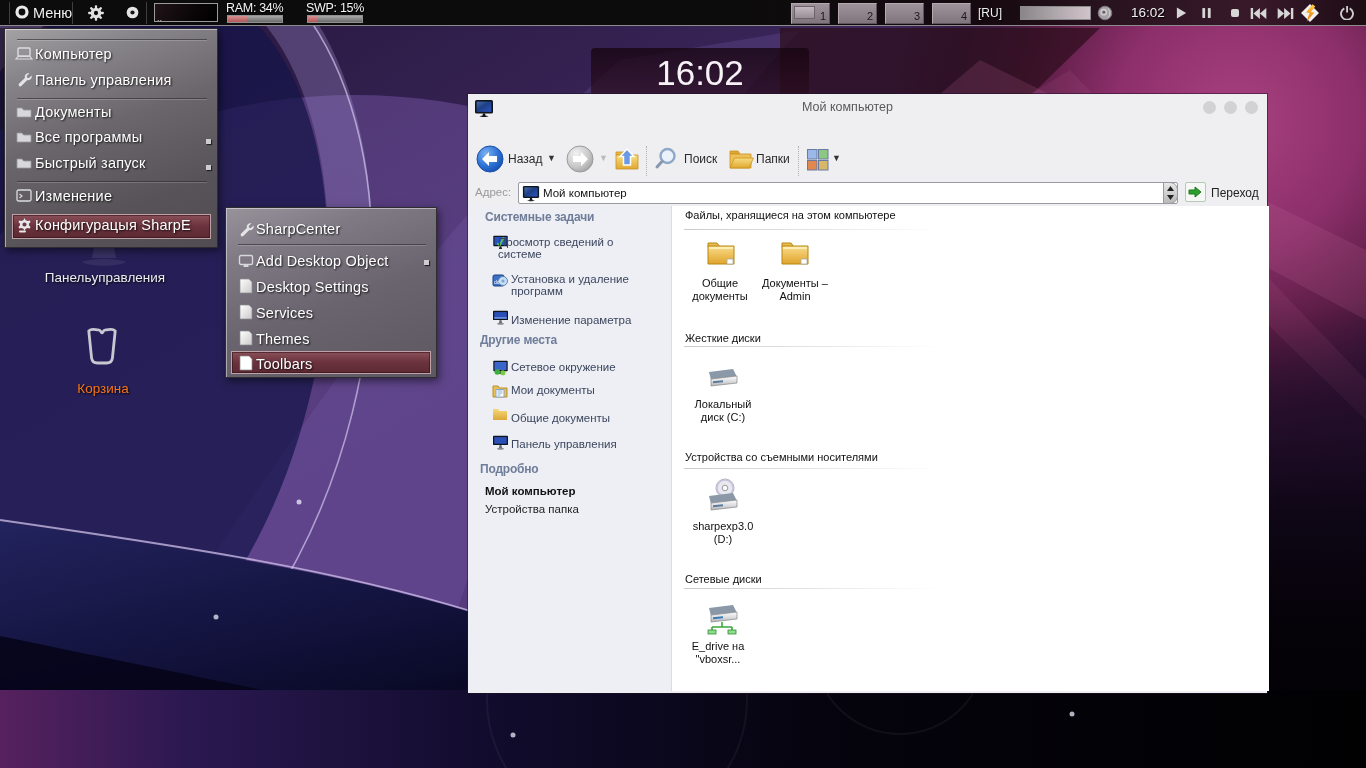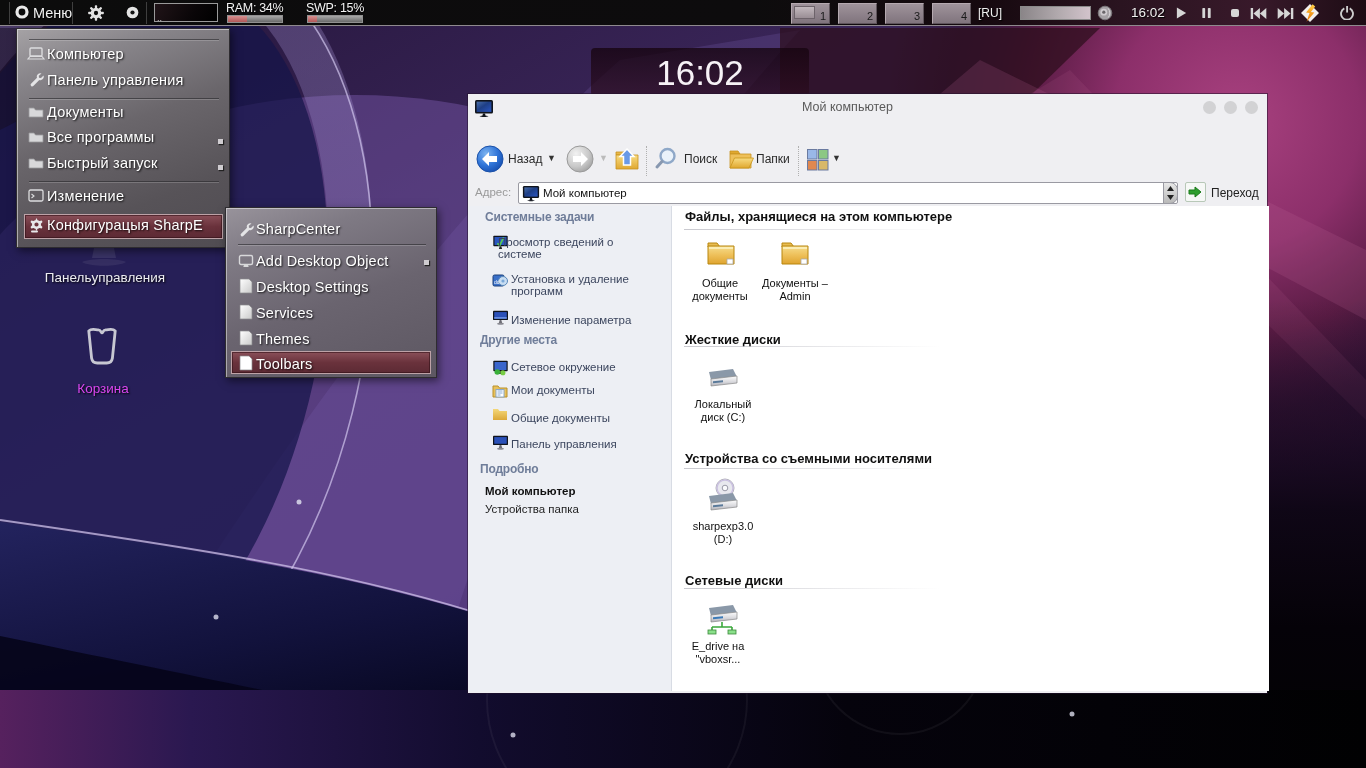--- a/index.html
+++ b/index.html
@@ -31,27 +31,27 @@
 #addrbox{position:absolute;left:50px;top:2px;width:660px;height:22px;background:#fff;border:1px solid #9a9aa2;border-radius:2px;}
 #addrbox .atext{position:absolute;left:24px;top:4px;color:#111;}
 #spin{position:absolute;right:-1px;top:-1px;width:15px;height:22px;background:linear-gradient(180deg,#e8e8e8,#b8b8b8);border:1px solid #9a9aa2;border-radius:0 8px 8px 0;}
 #gobtn{position:absolute;left:717px;top:2px;width:21px;height:20px;border:1px solid #b8c8b8;border-radius:2px;background:#f6f8f6;}
 #gotext{position:absolute;left:743px;top:6px;color:#222;font-size:12px;}
 #wmain{position:absolute;left:0;top:112px;width:100%;height:485px;background:#fff;}
 #sidebar{position:absolute;left:0;top:0;width:204px;height:100%;background:#edeff4;border-right:1px solid #d8dce4;}
 .shead{font-weight:bold;font-size:12px;color:#6f7d99;letter-spacing:-0.2px;}
 .slink{font-size:11.5px;color:#3c465e;}
 #content{position:absolute;left:205px;top:0;width:596px;height:100%;background:#fff;}
-.ghead{position:absolute;font-weight:bold;font-size:13px;color:#101010;text-align:right;}
+.ghead{position:absolute;font-weight:normal;font-size:11px;color:#101010;text-align:right;}
 .gline{position:absolute;height:1px;background:linear-gradient(90deg,#c9c9cf,rgba(220,220,226,0));width:256px;}
 .si{position:absolute;}
 .bigico{position:absolute;}
 .ilabel{position:absolute;font-size:11px;color:#101010;text-align:center;line-height:13px;}
 
-#menu{position:absolute;left:16px;top:28px;width:214px;height:220px;
+#menu{position:absolute;left:4px;top:28px;width:214px;height:220px;
  background:linear-gradient(160deg,#a5a2a5 0%,#88858a 18%,#6a666b 45%,#575358 75%,#504c52 100%);
  border:1px solid #2e2c30;box-shadow:inset 1px 1px 0 rgba(255,255,255,0.5),2px 3px 8px rgba(0,0,0,0.5);text-decoration:underline;}
 #submenu{position:absolute;left:225px;top:207px;width:212px;height:171px;
  background:linear-gradient(160deg,#98939b 0%,#7f7a84 22%,#6a646f 55%,#5d5762 100%);
  border:1px solid #2e2c30;box-shadow:inset 1px 1px 0 rgba(255,255,255,0.45),2px 3px 8px rgba(0,0,0,0.5);}
 .mi{position:absolute;left:30px;font-size:14.5px;letter-spacing:0.2px;color:#fff;text-shadow:1px 1px 2px rgba(0,0,0,0.85);white-space:nowrap;}
 .msep{position:absolute;left:12px;right:10px;height:1px;background:rgba(40,40,44,0.6);box-shadow:0 1px 0 rgba(255,255,255,0.18);}
 .mico{position:absolute;left:10px;}
 .mdot{position:absolute;width:5px;height:5px;background:#cfccd0;box-shadow:1px 1px 1px #222;}
 #mhl{position:absolute;left:7px;top:185px;width:199px;height:25px;background:linear-gradient(180deg,#8a5059 0%,#6a323c 50%,#5c2a34 100%);border:1px solid #bda2a7;box-shadow:inset 0 0 0 1px rgba(50,16,24,0.6);}
@@ -136,21 +136,21 @@
 
 <svg style="position:absolute;left:74px;top:236px;" width="60" height="34" viewBox="0 0 60 34">
     <path d="M22,2 L38,2 L42,22 L18,22 Z" fill="#ffffff" opacity="0.09"></path>
     <path d="M8,26 C16,22 44,22 52,26 C44,31 16,31 8,26 Z" fill="#ffffff" opacity="0.07"></path>
   </svg>
 
 <div style="position:absolute;left:30px;top:270px;width:150px;text-align:center;color:#ececf2;font-size:13.5px;text-shadow:1px 1px 2px #000;">Панельуправления</div>
 <svg style="position:absolute;left:85px;top:326px;" width="34" height="40" viewBox="0 0 36 42">
  <path d="M4,5 C7,2 11,4 14,4 C17,4 17,7 18,7 C19,7 19,4 22,4 C25,4 29,2 32,5 L29,34 C28.5,37 26,39 23,39 L13,39 C10,39 7.5,37 7,34 Z" fill="none" stroke="#c7c7d2" stroke-width="3" stroke-linejoin="round"></path>
 </svg>
-<div style="position:absolute;left:40px;top:381px;width:126px;text-align:center;color:#d946ef;font-size:13.5px;text-shadow:1px 1px 2px #000;">Корзина</div>
+<div style="position:absolute;left:40px;top:381px;width:126px;text-align:center;color:#f97316;font-size:13.5px;text-shadow:1px 1px 2px #000;">Корзина</div>
 
 <div id="win">
  <div id="title">
   <svg style="position:absolute;left:6px;top:5px;" width="20" height="20" viewBox="0 0 20 20">
    <rect x="1" y="1" width="18" height="13.5" rx="1.5" fill="#10141c"></rect>
    <rect x="2.6" y="2.6" width="14.8" height="10.3" fill="url(#scr1)"></rect>
    <path d="M9,14.5 L11,14.5 L11.8,17.5 L8.2,17.5 Z" fill="#10141c"></path>
    <path d="M5.5,17.3 C7,16.7 13,16.7 14.5,17.3 C13,18.3 7,18.3 5.5,17.3 Z" fill="#10141c"></path>
    <defs>
           <linearGradient id="scr1" x1="0" y1="0" x2="1" y2="1">

